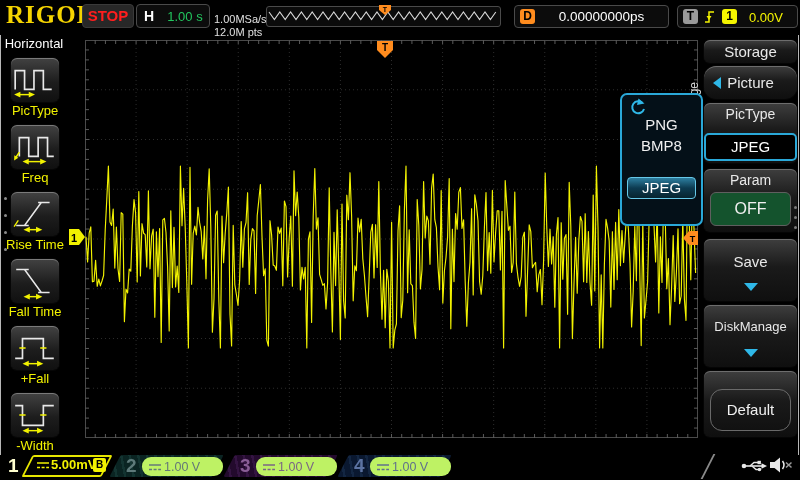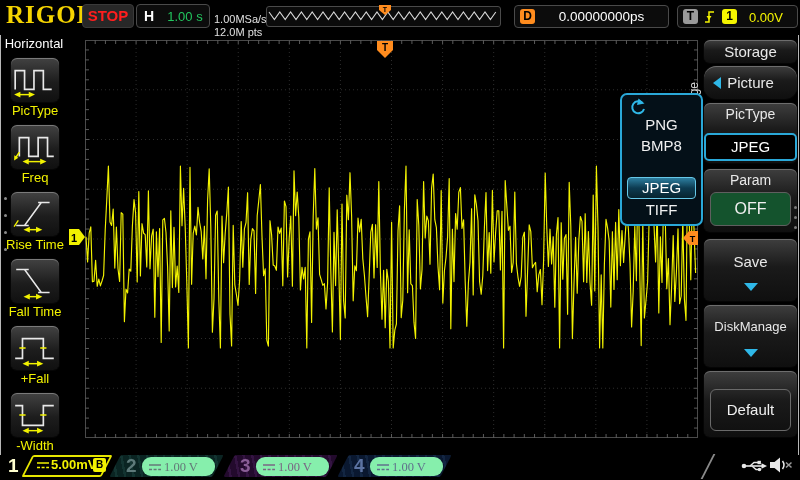--- a/index.html
+++ b/index.html
@@ -68,33 +68,33 @@
         border:1px solid #5f5f5f;border-radius:6px;color:#f0f0f0;font-size:16px;line-height:32px;
         text-align:center;z-index:4;}
   #sk-save{top:239px;height:62px;}
   #sk-disk{top:305px;height:62px;}
   .skey .lab{position:absolute;left:0;top:14px;width:100%;font-size:15px;}
   #sk-disk .lab{font-size:13px;}
   .down-arrow{position:absolute;left:50%;margin-left:-7px;bottom:10px;width:0;height:0;
         border-left:7px solid transparent;border-right:7px solid transparent;border-top:8px solid #2fb8e8;}
   #sk-default{top:371px;height:66px;}
   #default-box{left:710px;top:389px;width:81px;height:42px;box-sizing:border-box;border:1px solid #6a6a6a;
-        border-radius:6px;color:#f0f0f0;font-size:15px;line-height:40px;text-align:center;z-index:4;}
+        border-radius:12px;color:#f0f0f0;font-size:15px;line-height:40px;text-align:center;z-index:4;}
   #storage-vtab{left:687px;top:46px;width:14px;height:78px;writing-mode:vertical-rl;
         transform:rotate(180deg);color:#d8d8d8;font-size:12px;z-index:5;}
   .pagedot{left:794px;width:3px;height:3px;border-radius:50%;background:#7a7a7a;}
 
   
   .chnum{top:455px;font-size:19px;font-weight:bold;z-index:3;}
   .chtab{top:455px;height:22px;transform:skewX(-27deg);border-radius:2px;}
   #ch1-tab{left:27px;width:80px;border:2px solid #e6e600;background:#000;box-sizing:border-box;}
   #ch2-tab{left:115px;width:103px;background:repeating-linear-gradient(55deg,#0a2422 0 5px,#133431 5px 7px);}
   #ch3-tab{left:229px;width:103px;background:repeating-linear-gradient(55deg,#230a2d 0 5px,#341442 5px 7px);}
   #ch4-tab{left:343px;width:103px;background:repeating-linear-gradient(55deg,#0a1830 0 5px,#132642 5px 7px);}
-  .chbox{top:457px;width:73px;height:19px;background:#86efac;border-radius:9px;z-index:3;font-family:Liberation Serif, serif;}
+  .chbox{top:457px;width:81px;height:19px;background:#bef264;border-radius:9px;z-index:3;}
   .chval{position:absolute;left:22px;top:3px;font-size:12.5px;}
   #ch1-num{left:8px;color:#ffffd0;}
   #ch2-num{left:126px;color:#5e7a7a;}
   #ch3-num{left:240px;color:#8a5e96;}
   #ch4-num{left:354px;color:#5c73a2;}
   #ch1-value{left:51px;top:457px;font-size:13px;font-weight:bold;color:#f2f200;z-index:3;}
   #ch1-bw{left:93px;top:458px;width:13px;height:14px;background:#f2f200;border-radius:2px;color:#000;
         font-size:10px;font-weight:bold;text-align:center;line-height:14px;z-index:3;}
   #bottom-divider{left:707px;top:454px;width:10px;height:25px;border-left:2px solid #8a8a8a;
         transform:skewX(-27deg);}
@@ -450,21 +450,20 @@
   </svg>
 
   <div class="abs" id="popup">
     <svg class="abs" style="left:5px;top:3px" width="20" height="17">
       <path d="M15.5,5 A6,6 0 1 0 17,11" stroke="#2fb8e8" stroke-width="2" fill="none"></path>
       <polygon points="11.5,0.5 17.5,5.5 10,7" fill="#2fb8e8"></polygon>
     </svg>
     <div class="abs pitem" style="top:19px">PNG</div>
     <div class="abs pitem" style="top:40px">BMP8</div>
     <div class="abs pitem sel" style="top:82px">JPEG</div>
-    <div class="abs pitem" style="top:104px">TIFF</div>
   </div>
 
   <div class="abs edge-line" style="left:798px"></div>
   <div class="abs" id="storage-vtab">Storage</div>
 
   <div class="abs skey" id="sk-header">Storage</div>
 
   <div class="abs skey" id="sk-picture">
     <div class="abs" id="picture-arrow"></div>
     <span>Picture</span>

